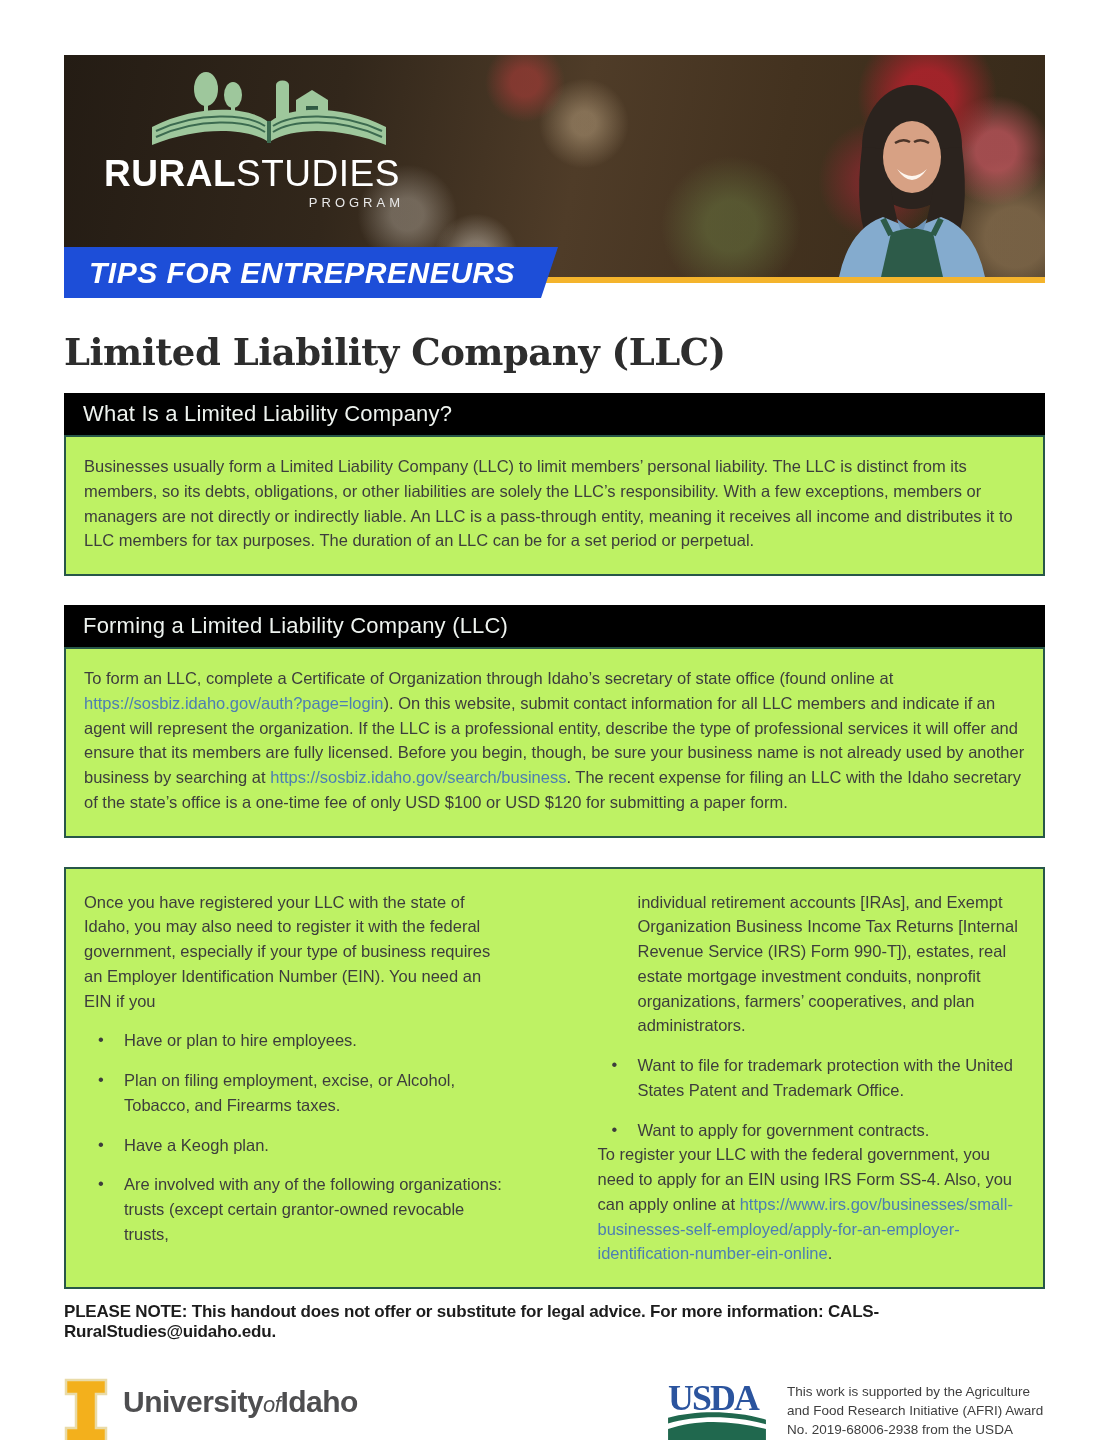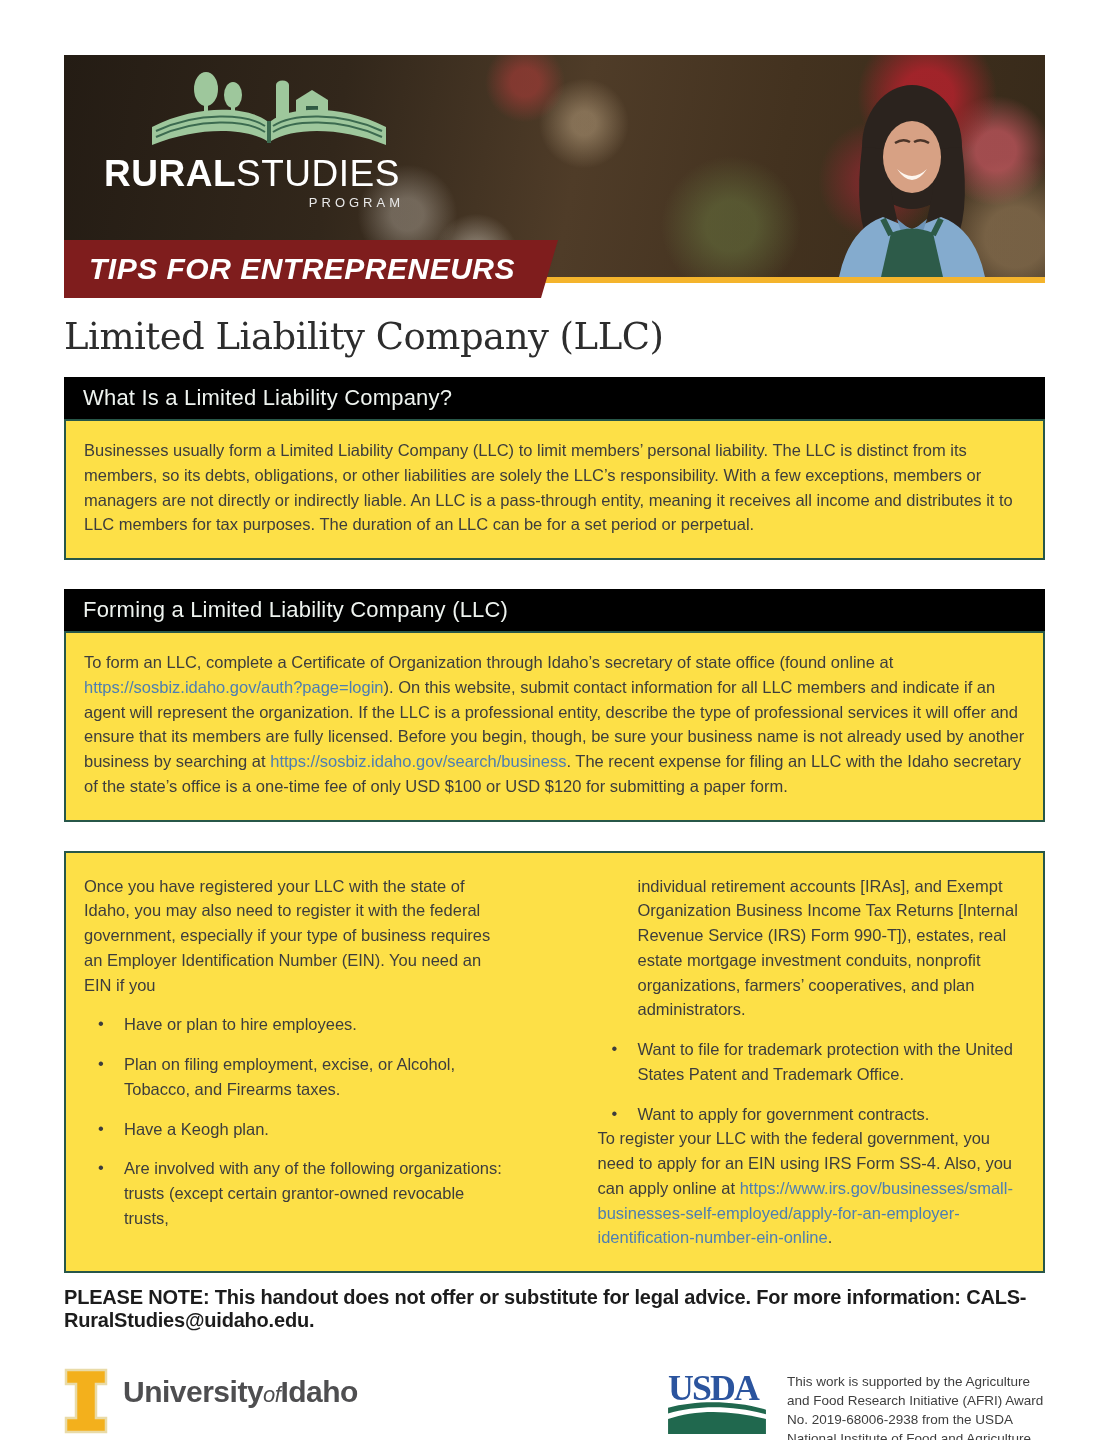--- a/index.html
+++ b/index.html
@@ -26,51 +26,51 @@
 
   .woman { position:absolute; right:38px; bottom:6px; height:208px; width:190px; }
 
   .rs-logo { position:absolute; left:40px; top:16px; width:330px; color:#fff; }
   .rs-logo svg { display:block; margin:0 auto 2px; }
   .rs-wordmark { font-size:37px; letter-spacing:.5px; white-space:nowrap; line-height:1; }
   .rs-bold { font-weight:800; }
   .rs-light { font-weight:300; }
   .rs-program { text-align:right; font-size:13px; letter-spacing:4px; color:#e8e8e8; margin-top:3px; padding-right:30px; }
 
-  .ribbon { position:absolute; left:0; bottom:-15px; width:494px; height:58px; background:#7f1d1d;
+  .ribbon { position:absolute; left:0; bottom:-15px; width:494px; height:51px; background:#1d4ed8;
     clip-path:polygon(0 0, 100% 0, calc(100% - 17px) 100%, 0 100%);
     display:flex; align-items:center; padding-left:25px; }
   .ribbon-text { color:#fff; font-size:30px; font-weight:800; font-style:italic; letter-spacing:.5px; white-space:nowrap; }
 
   
-  .doc-title { font-family:"DejaVu Serif","Liberation Serif",serif; font-weight:400; font-size:37px; color:#2d2d2d; margin-top:32px; letter-spacing:-.5px; }
+  .doc-title { font-family:"DejaVu Serif","Liberation Serif",serif; font-weight:700; font-size:37px; color:#2d2d2d; margin-top:47px; letter-spacing:-.5px; }
 
   
   .section { margin-top:19px; }
   .section + .section { margin-top:29px; }
   .section-bar { background:#000000; height:42px; display:flex; align-items:center; padding-left:19px; }
   .section-bar.indent-more { padding-left:27px; }
   .section-bar h2 { color:#eef3ef; font-size:22px; font-weight:500; letter-spacing:.2px; }
-  .section-box { border:2px solid #275749; background:#fde047; padding:17px 18px 21px; font-size:16.5px; line-height:1.5; color:#3d3d3d; }
+  .section-box { border:2px solid #275749; background:#bef264; padding:17px 18px 21px; font-size:16.5px; line-height:1.5; color:#3d3d3d; }
   .section-box p { margin:0; }
   a.link, .link { color:#4d7eb3; text-decoration:none; }
 
   
   .columns { display:flex; gap:86px; padding-top:4px; }
   .col { flex:1 1 0; }
   .col-left { max-width:457px; }
   .col-right { max-width:428px; }
   ul.bullets { list-style:none; margin-top:3px; }
   ul.bullets li { position:relative; padding-left:40px; margin-top:15px; line-height:1.5; }
   ul.bullets li::before { content:"•"; position:absolute; left:14px; top:-1px; }
   .continuation { padding-left:40px; }
   .closing { margin-top:18px; }
 
   
-  .note { margin-top:13px; font-size:20px; font-weight:700; color:#1c1c1c; letter-spacing:-.2px; }
+  .note { margin-top:13px; font-size:17px; font-weight:700; color:#1c1c1c; letter-spacing:-.2px; }
   .footer { display:flex; align-items:flex-start; margin-top:36px; }
   .ui-logo { display:flex; align-items:flex-start; gap:15px; }
   .ui-names { padding-top:9px; color:#4e4e50; }
   .ui-line1 { font-size:30px; font-weight:700; letter-spacing:-.5px; line-height:1; white-space:nowrap; }
   .ui-of { font-style:italic; font-weight:400; font-size:22px; }
   .footer-right { margin-left:auto; display:flex; gap:18px; align-items:flex-start; }
   .usda-logo { padding-top:4px; }
   .support-text { width:258px; font-size:13.5px; line-height:1.42; color:#3e3e3e; padding-top:4px; }
 </style>
 </head>

